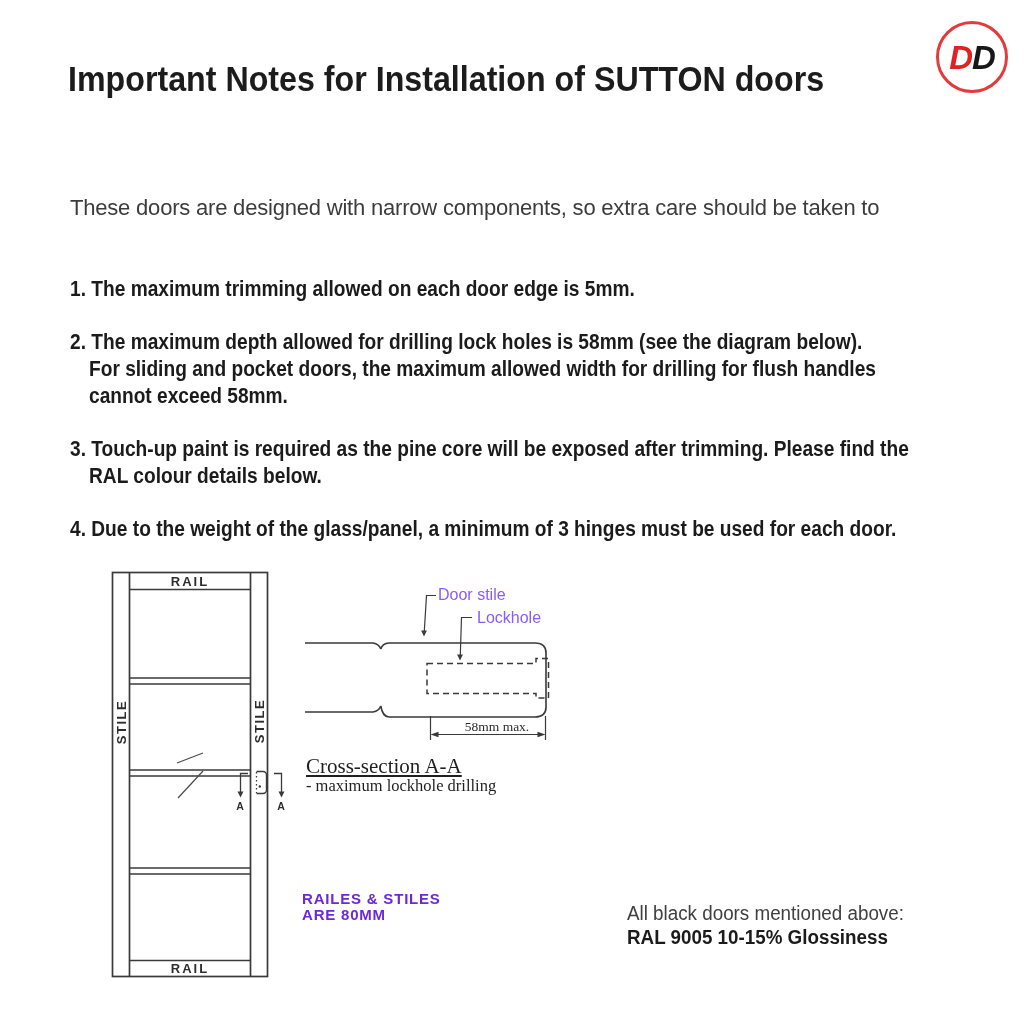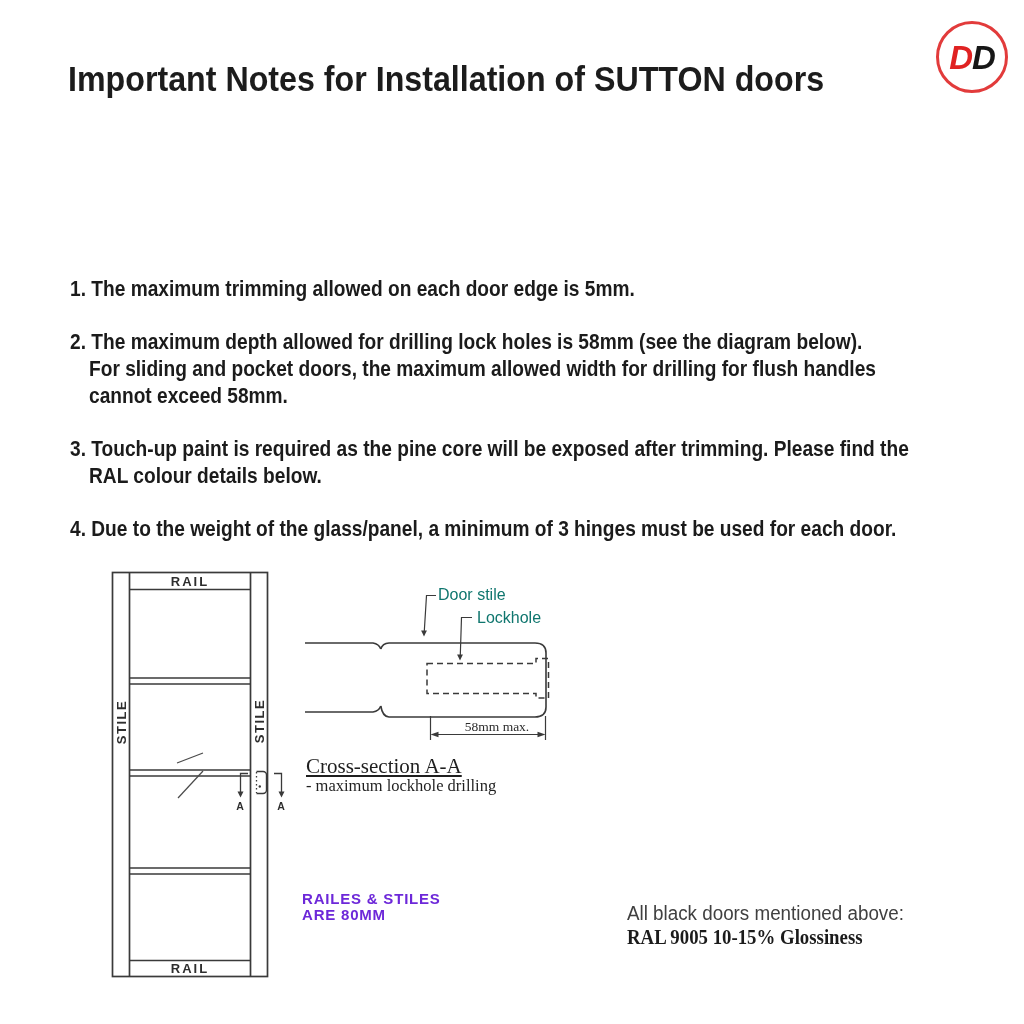--- a/index.html
+++ b/index.html
@@ -30,48 +30,49 @@
   .diag-label{color:#2e2e2e;font-weight:700;}
   .rail-top{left:129px;top:574px;width:122px;text-align:center;font-size:13px;letter-spacing:2px;}
   .rail-bottom{left:129px;top:961px;width:122px;text-align:center;font-size:13px;letter-spacing:2px;}
   .stile{font-size:13px;letter-spacing:1.5px;white-space:nowrap;}
   .stile-left{left:121px;top:722px;transform:translate(-50%,-50%) rotate(-90deg);}
   .stile-right{left:259px;top:721px;transform:translate(-50%,-50%) rotate(-90deg);}
   .sec-a{font-size:10.5px;font-weight:700;color:#2e2e2e;transform:translateX(-50%);}
   .sec-a-left{left:240px;top:800px;}
   .sec-a-right{left:281px;top:800px;}
 
-  .cs-label{font-size:16px;color:#0f766e;white-space:nowrap;}
+  .cs-label{font-size:16px;color:#8b5cf6;white-space:nowrap;}
   .cs-door-stile{left:438px;top:586px;}
   .cs-lockhole{left:477px;top:609px;}
   .cs-dim{left:433px;top:719px;width:128px;text-align:center;font-family:"Liberation Serif",serif;font-size:13.5px;color:#2b2b2b;}
   .cs-caption1{left:306px;top:754px;font-family:"Liberation Serif",serif;font-size:21px;color:#1f1f1f;text-decoration:underline;white-space:nowrap;}
   .cs-caption2{left:306px;top:776px;font-family:"Liberation Serif",serif;font-size:16.5px;color:#1f1f1f;white-space:nowrap;text-align:center;}
 
   .rails-note{left:302px;top:845px;font-size:15px;font-weight:700;letter-spacing:0.8px;
               line-height:15.5px;color:#6d28d9;white-space:nowrap;margin-top:46px;}
 
   .ral{left:627px;top:901px;font-size:20px;line-height:24px;color:#1b1b1b;white-space:nowrap;}
   .ral-line1{font-weight:700;}
   .ral-line2{font-weight:400;color:#404040;}
-  .ral-line3{font-weight:700;font-family:Liberation Serif, serif;}
+  .ral-line3{font-weight:700;}
 </style>
 </head>
 <body>
 
 <div class="abs page-title">
   <span class="cond92">Important Notes for Installation of SUTTON doors</span>
 </div>
 
 <div class="abs logo">
   <span class="d" style="color:#e02222;">D</span>
   <span class="d" style="color:#171717;">D</span>
 </div>
 
 <div class="abs intro">
+  <div>These doors are designed with narrow components, so extra care should be taken to</div>
 </div>
 
 <div class="abs notes">
   <div class="note-item">
     <div class="note-line"><span class="cond">1. The maximum trimming allowed on each door edge is 5mm.</span></div>
   </div>
   <div class="note-item">
     <div class="note-line"><span class="cond">2. The maximum depth allowed for drilling lock holes is 58mm (see the diagram below).</span></div>
     <div class="note-line cont"><span class="cond">For sliding and pocket doors, the maximum allowed width for drilling for flush handles</span></div>
     <div class="note-line cont"><span class="cond">cannot exceed 58mm.</span></div>

